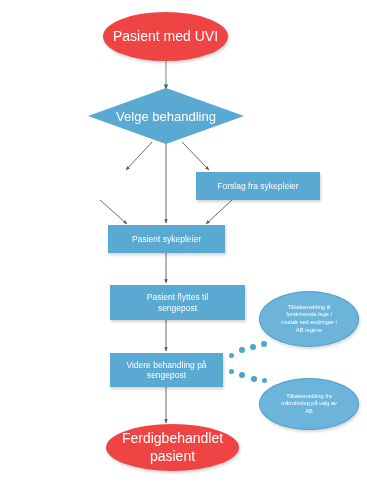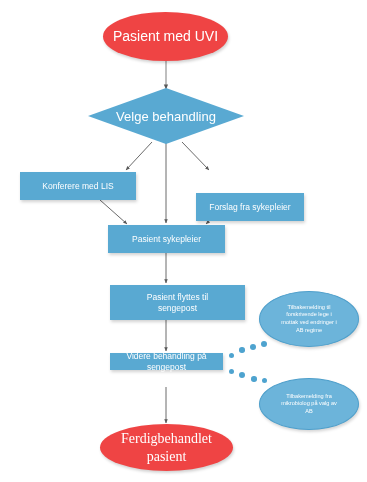--- a/index.html
+++ b/index.html
@@ -116,43 +116,40 @@
     <span>Pasient med UVI</span>
   </div>
 
   <div class="decision-wrap" style="left:88px; top:88px; width:156px; height:56px;">
     <svg class="decision-shape" viewBox="0 0 156 56" width="156" height="56">
       <polygon points="78,0 156,28 78,56 0,28" fill="#59a9d2"></polygon>
     </svg>
     <div class="decision-label">Velge behandling</div>
   </div>
 
-  <div class="node process" style="left:20px; top:172px; width:116px; height:28px;">
-    <span>Konferere med LIS</span>
-  </div>
 
-  <div class="node process" style="left:196px; top:172px; width:108px; height:28px;margin-top:21px;">
+  <div class="node process" style="left:196px; top:172px; width:124px; height:28px;">
     <span>Forslag fra sykepleier</span>
   </div>
 
   <div class="node process" style="left:108px; top:225px; width:117px; height:28px;">
     <span>Pasient sykepleier</span>
   </div>
 
   <div class="node process" style="left:110px; top:285px; width:135px; height:35px; flex-direction:column;">
     <span class="lbl-line">Pasient flyttes til</span>
     <span class="lbl-line">sengepost</span>
   </div>
 
-  <div class="node process" style="left:110px; top:353px; width:113px; height:17px; flex-direction:column;">
+  <div class="node process" style="left:110px; top:353px; width:113px; height:34px; flex-direction:column;">
     <span class="lbl-line">Videre behandling på</span>
     <span class="lbl-line">sengepost</span>
   </div>
 
-  <div class="node terminator" style="left:100px; top:424px; width:133px; height:47px;font-family:Liberation Serif, serif;">
+  <div class="node terminator" style="left:106px; top:424px; width:133px; height:47px;">
     <span>Ferdigbehandlet pasient</span>
   </div>
 
   <div class="dot" style="left:229px; top:353px; width:5px; height:5px;"></div>
   <div class="dot" style="left:239px; top:347px; width:5.5px; height:5.5px;"></div>
   <div class="dot" style="left:250px; top:344px; width:6px; height:6px;"></div>
   <div class="dot" style="left:261px; top:341px; width:6px; height:6px;"></div>
 
   <div class="dot" style="left:229px; top:369px; width:5px; height:5px;"></div>
   <div class="dot" style="left:239px; top:372px; width:6px; height:6px;"></div>

